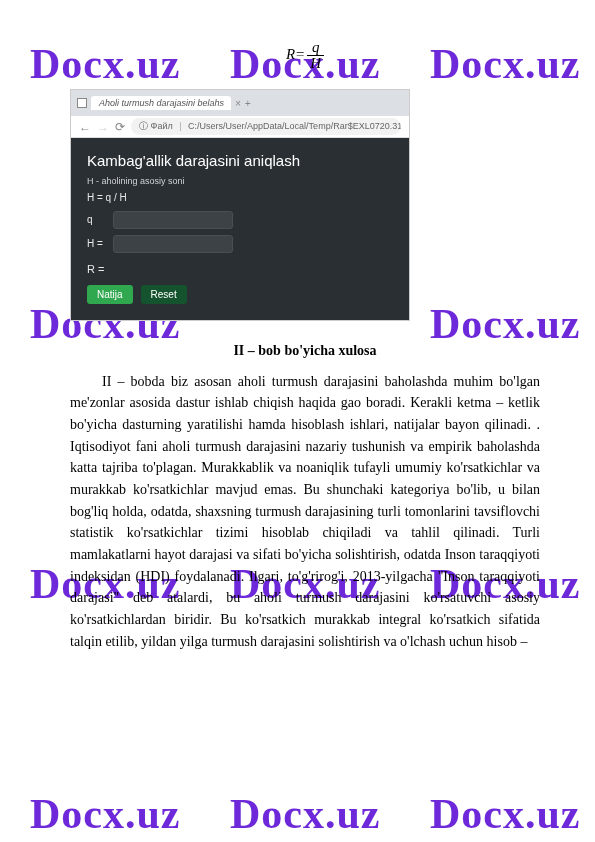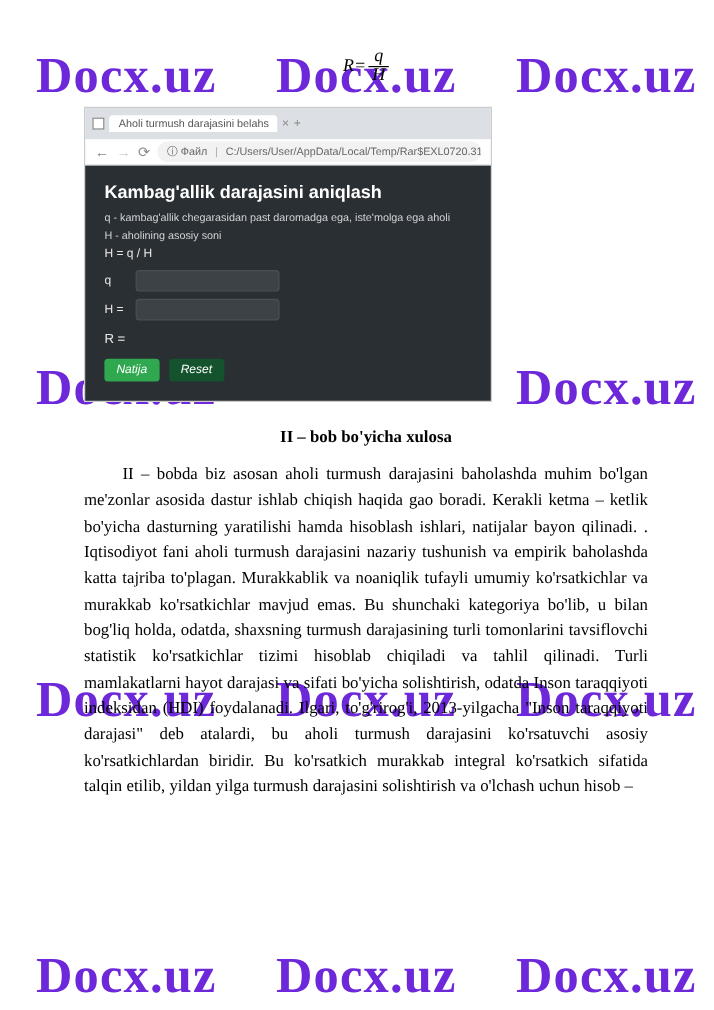--- a/index.html
+++ b/index.html
@@ -85,20 +85,21 @@
     font-family: Arial, sans-serif;
     font-size: 10px;
   }
   .tabbar {
     background: #dcdfe4;
     height: 20px;
     display: flex;
     align-items: center;
     padding: 13px 6px;
     gap: 4px;
+    font-style: italic;
   }
   .tab-icon {
     width: 10px; height: 10px; border: 1px solid #888; background: #fff;
   }
   .tab-title {
     background: #fff;
     padding: 2px 8px;
     border-radius: 3px 3px 0 0;
     color: #555;
     font-size: 9px;
@@ -126,21 +127,21 @@
     overflow: hidden;
   }
   .app {
     background: #2a2f33;
     padding: 14px 16px 16px 16px;
     color: #e8e8e8;
   }
   .app h2 {
     color: #fff;
     font-size: 15px;
-    font-weight: bold;
+    font-weight: normal;
     margin-bottom: 6px;
   }
   .app .desc {
     font-size: 9px;
     color: #cfd3d6;
     line-height: 1.4;
     margin-bottom: 2px;
   }
   .app .eq {
     font-size: 10px;
@@ -170,21 +171,20 @@
     margin: 10px 0 10px 0;
     color: #e8e8e8;
   }
   .btns { display: flex; gap: 8px; }
   .btn {
     padding: 4px 10px;
     border-radius: 3px;
     font-size: 10px;
     color: #fff;
     border: none;
-    font-style: italic;
   }
   .btn-green { background: #2fa84f; }
   .btn-red { background: #14532d; }
   .section-title {
     text-align: center;
     font-weight: bold;
     font-size: 14px;
     margin: 6px 0 12px 0;
   }
   .body-text {
@@ -230,21 +230,20 @@
       <span class="nav-arrow" style="opacity:.4;">→</span>
       <span class="nav-arrow">⟳</span>
       <div class="addr-field">
         <span>ⓘ Файл</span>
         <span style="margin:0 4px;color:#aaa;">|</span>
         <span>C:/Users/User/AppData/Local/Temp/Rar$EXL0720.31429/index...</span>
       </div>
     </div>
     <div class="app">
       <h2>Kambag'allik darajasini aniqlash</h2>
-      <div class="desc">q - kambag'allik chegarasidan past daromadga ega, iste'molga ega aholi</div>
       <div class="desc">H - aholining asosiy soni</div>
       <div class="eq">H = q / H</div>
       <div class="field-row">
         <span class="lbl">q</span>
         <span class="inp"></span>
       </div>
       <div class="field-row">
         <span class="lbl">H =</span>
         <span class="inp"></span>
       </div>

